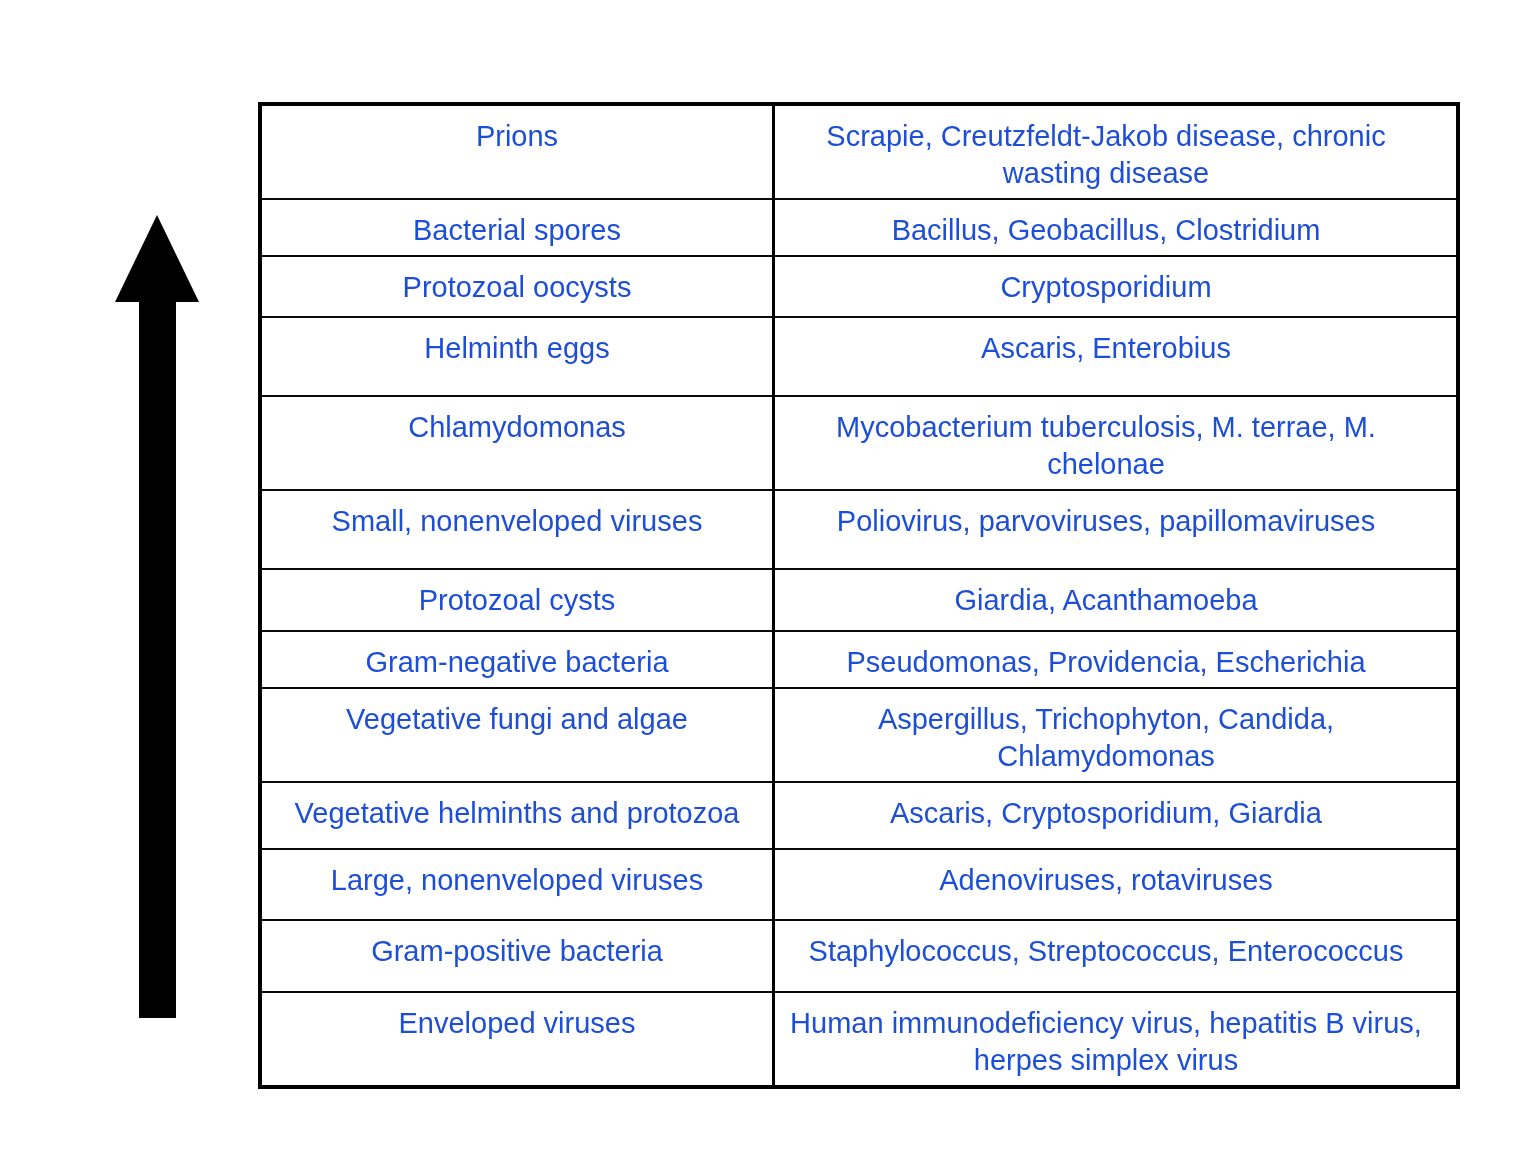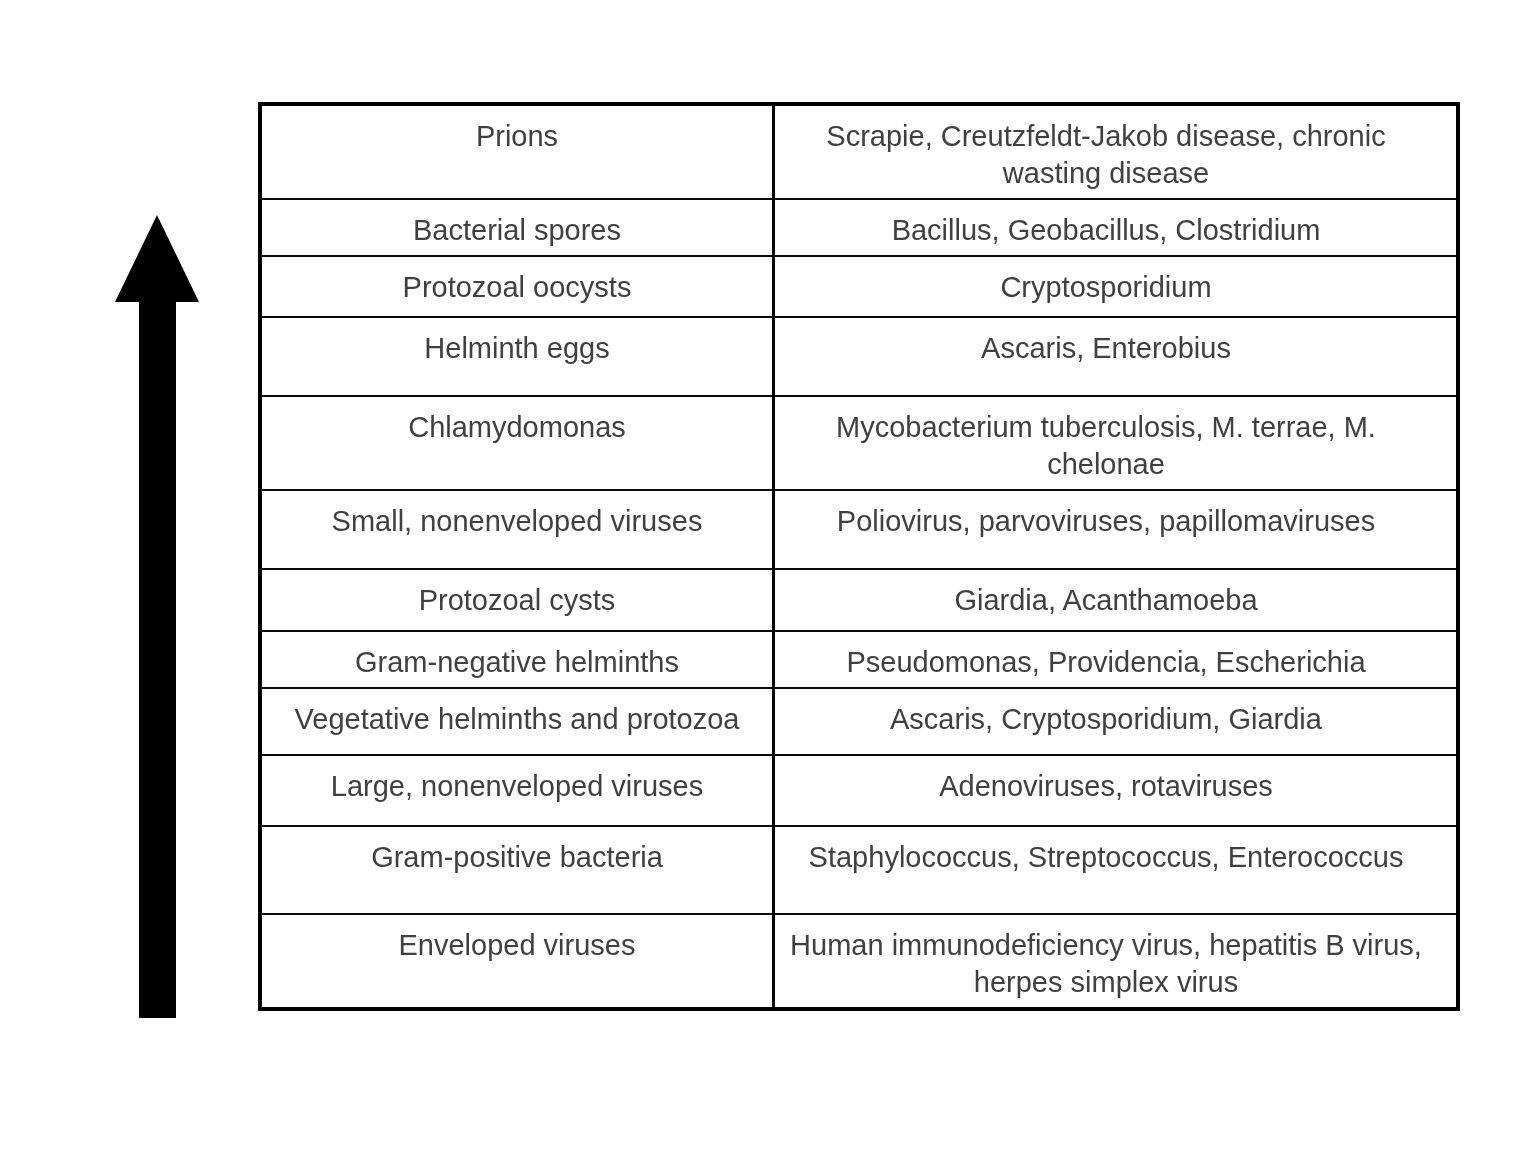--- a/index.html
+++ b/index.html
@@ -6,21 +6,21 @@
     margin: 0;
     padding: 0;
     background: #ffffff;
   }
   .page {
     position: relative;
     width: 1529px;
     height: 1168px;
     background: #ffffff;
     font-family: "Liberation Sans", sans-serif;
-    color: #404040;
+    color: #1d4ed8;
     overflow: hidden;
   }
   .arrow-wrap {
     position: absolute;
     left: 110px;
     top: 210px;
     width: 95px;
     height: 812px;
   }
   .resistance-table {
@@ -93,32 +93,36 @@
       </tr>
       <tr style="height:79px">
         <td class="cat">Small, nonenveloped viruses</td>
         <td class="ex">Poliovirus, parvoviruses, papillomaviruses</td>
       </tr>
       <tr style="height:62px">
         <td class="cat">Protozoal cysts</td>
         <td class="ex italic">Giardia, Acanthamoeba</td>
       </tr>
       <tr style="height:57px">
-        <td class="cat">Gram-negative helminths</td>
+        <td class="cat">Gram-negative bacteria</td>
         <td class="ex italic">Pseudomonas, Providencia, Escherichia</td>
+      </tr>
+      <tr style="height:90px">
+        <td class="cat">Vegetative fungi and algae</td>
+        <td class="ex italic">Aspergillus, Trichophyton, Candida, Chlamydomonas</td>
       </tr>
       <tr style="height:67px">
         <td class="cat">Vegetative helminths and protozoa</td>
         <td class="ex italic">Ascaris, Cryptosporidium, Giardia</td>
       </tr>
       <tr style="height:71px">
         <td class="cat">Large, nonenveloped viruses</td>
         <td class="ex">Adenoviruses, rotaviruses</td>
       </tr>
-      <tr style="height:88px">
+      <tr style="height:72px">
         <td class="cat">Gram-positive bacteria</td>
         <td class="ex italic">Staphylococcus, Streptococcus, Enterococcus</td>
       </tr>
       <tr style="height:86px">
         <td class="cat">Enveloped viruses</td>
         <td class="ex">Human immunodeficiency virus, hepatitis B virus, herpes simplex virus</td>
       </tr>
     </tbody>
   </table>
 

